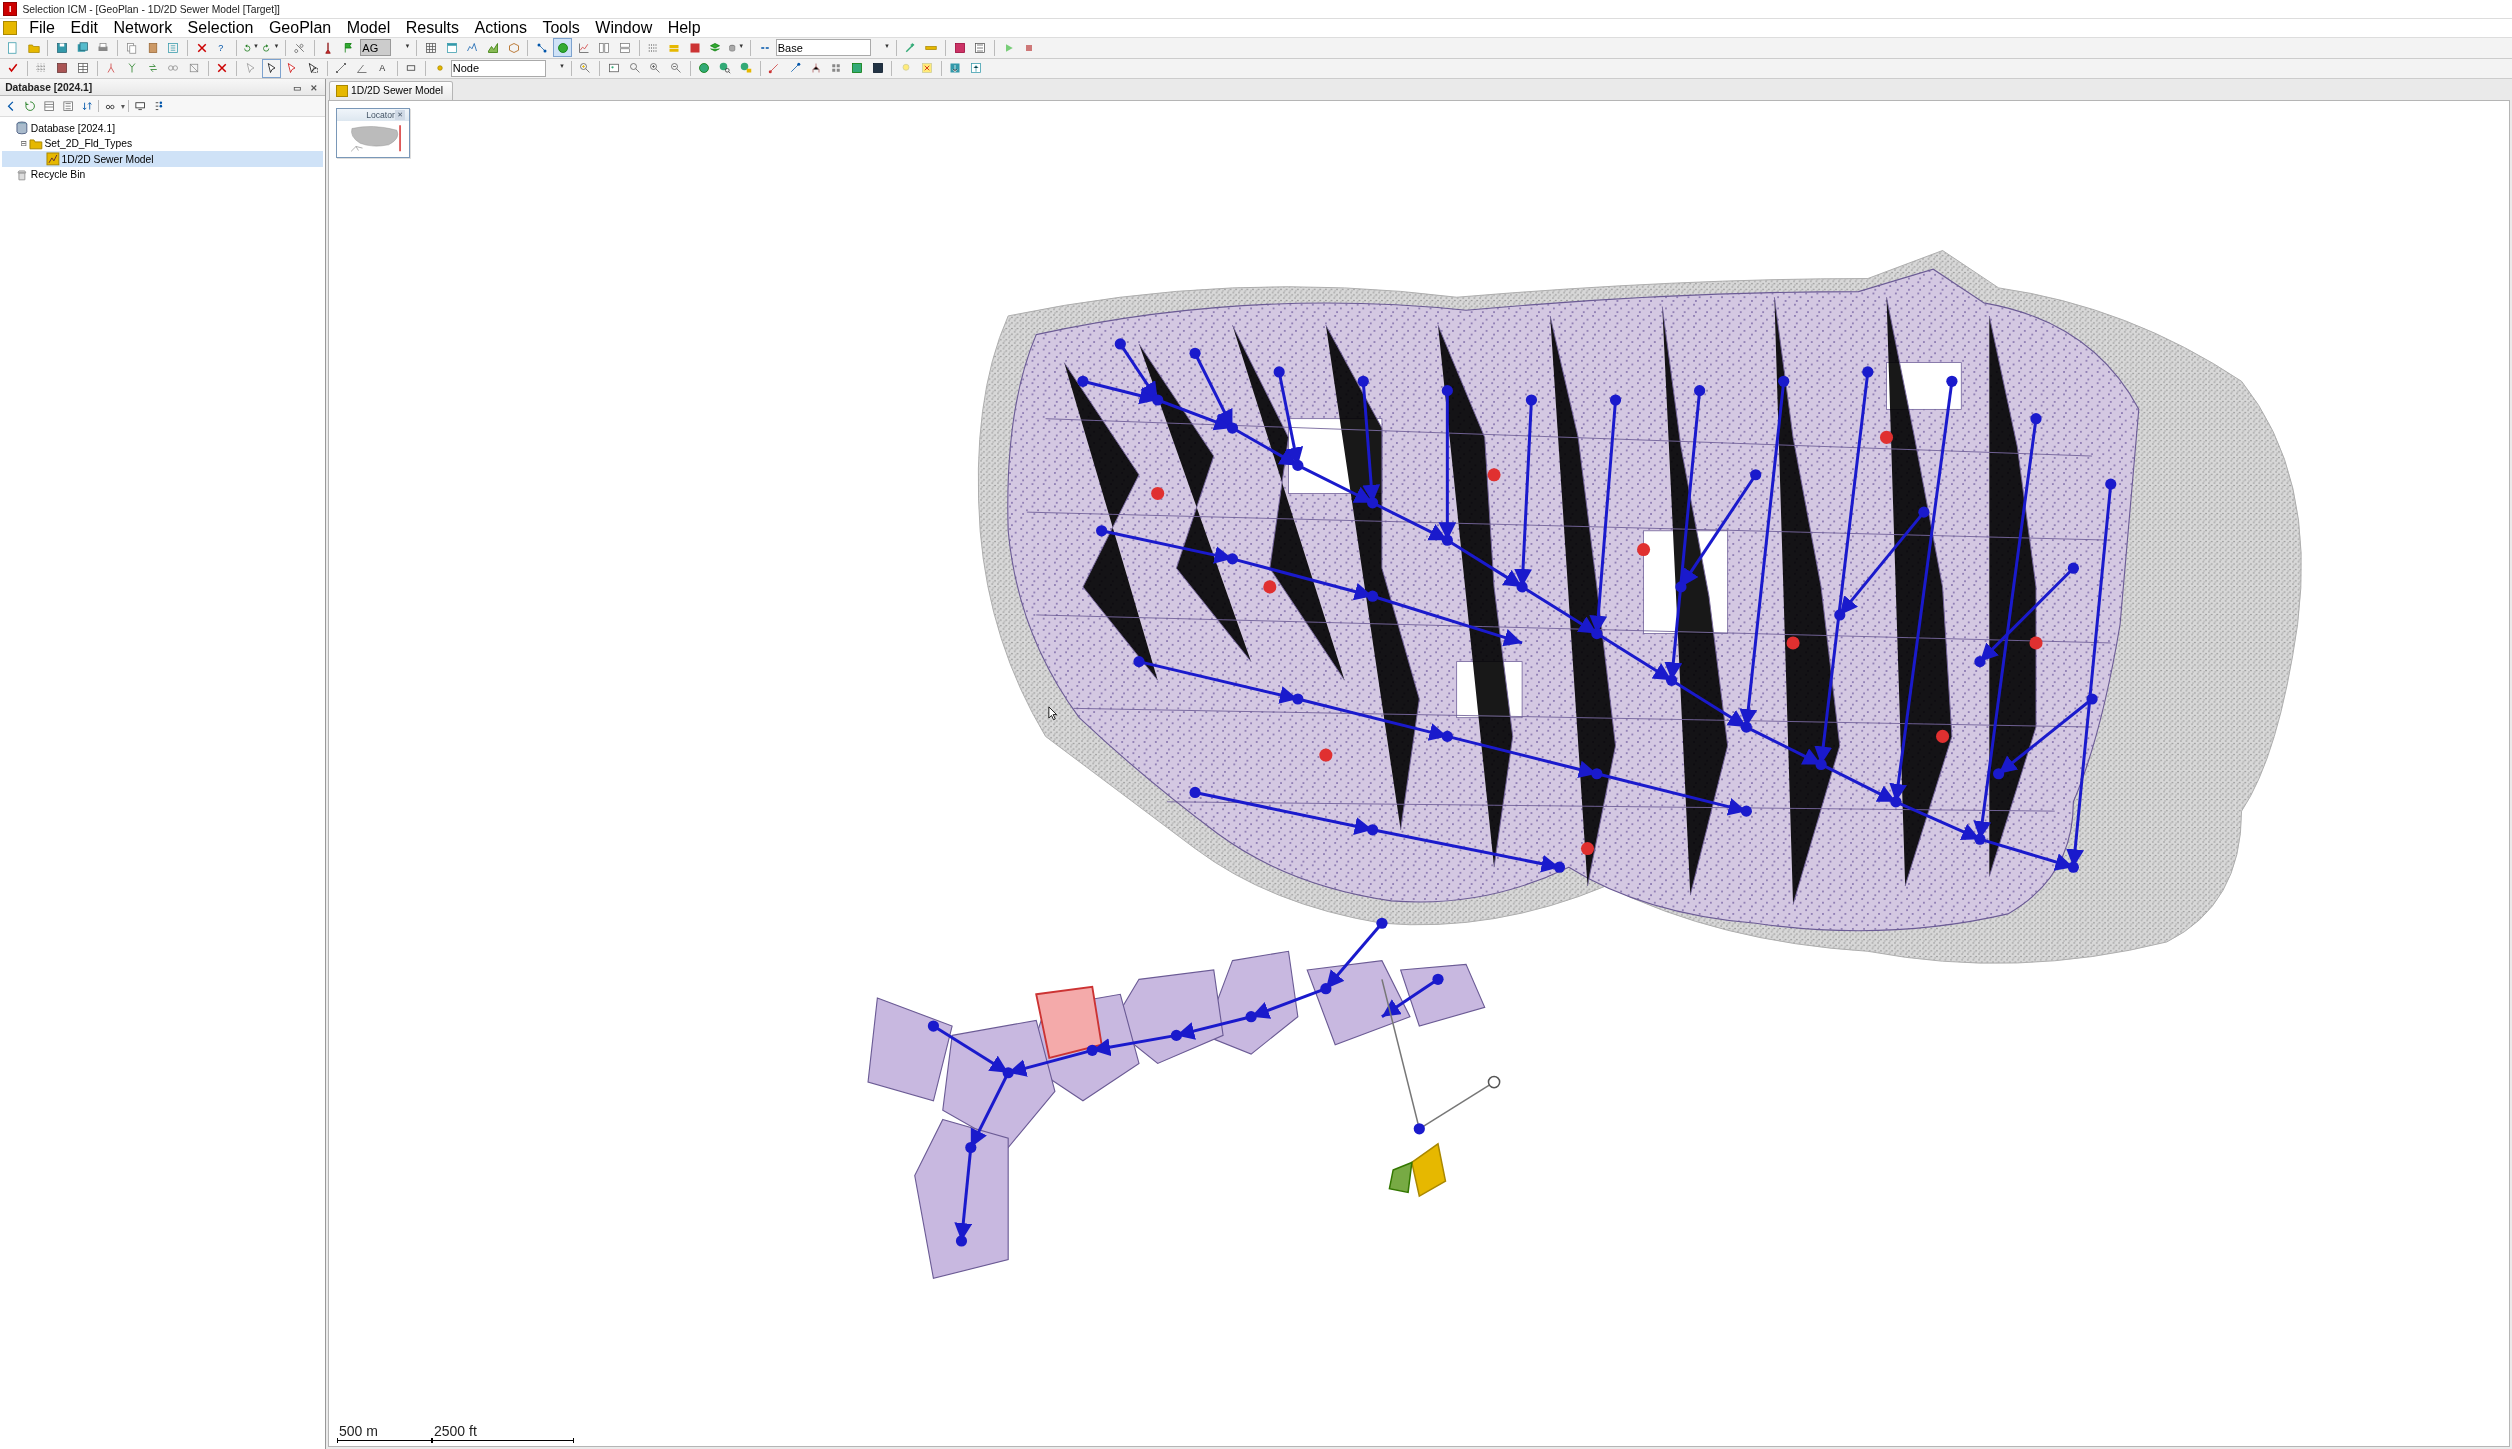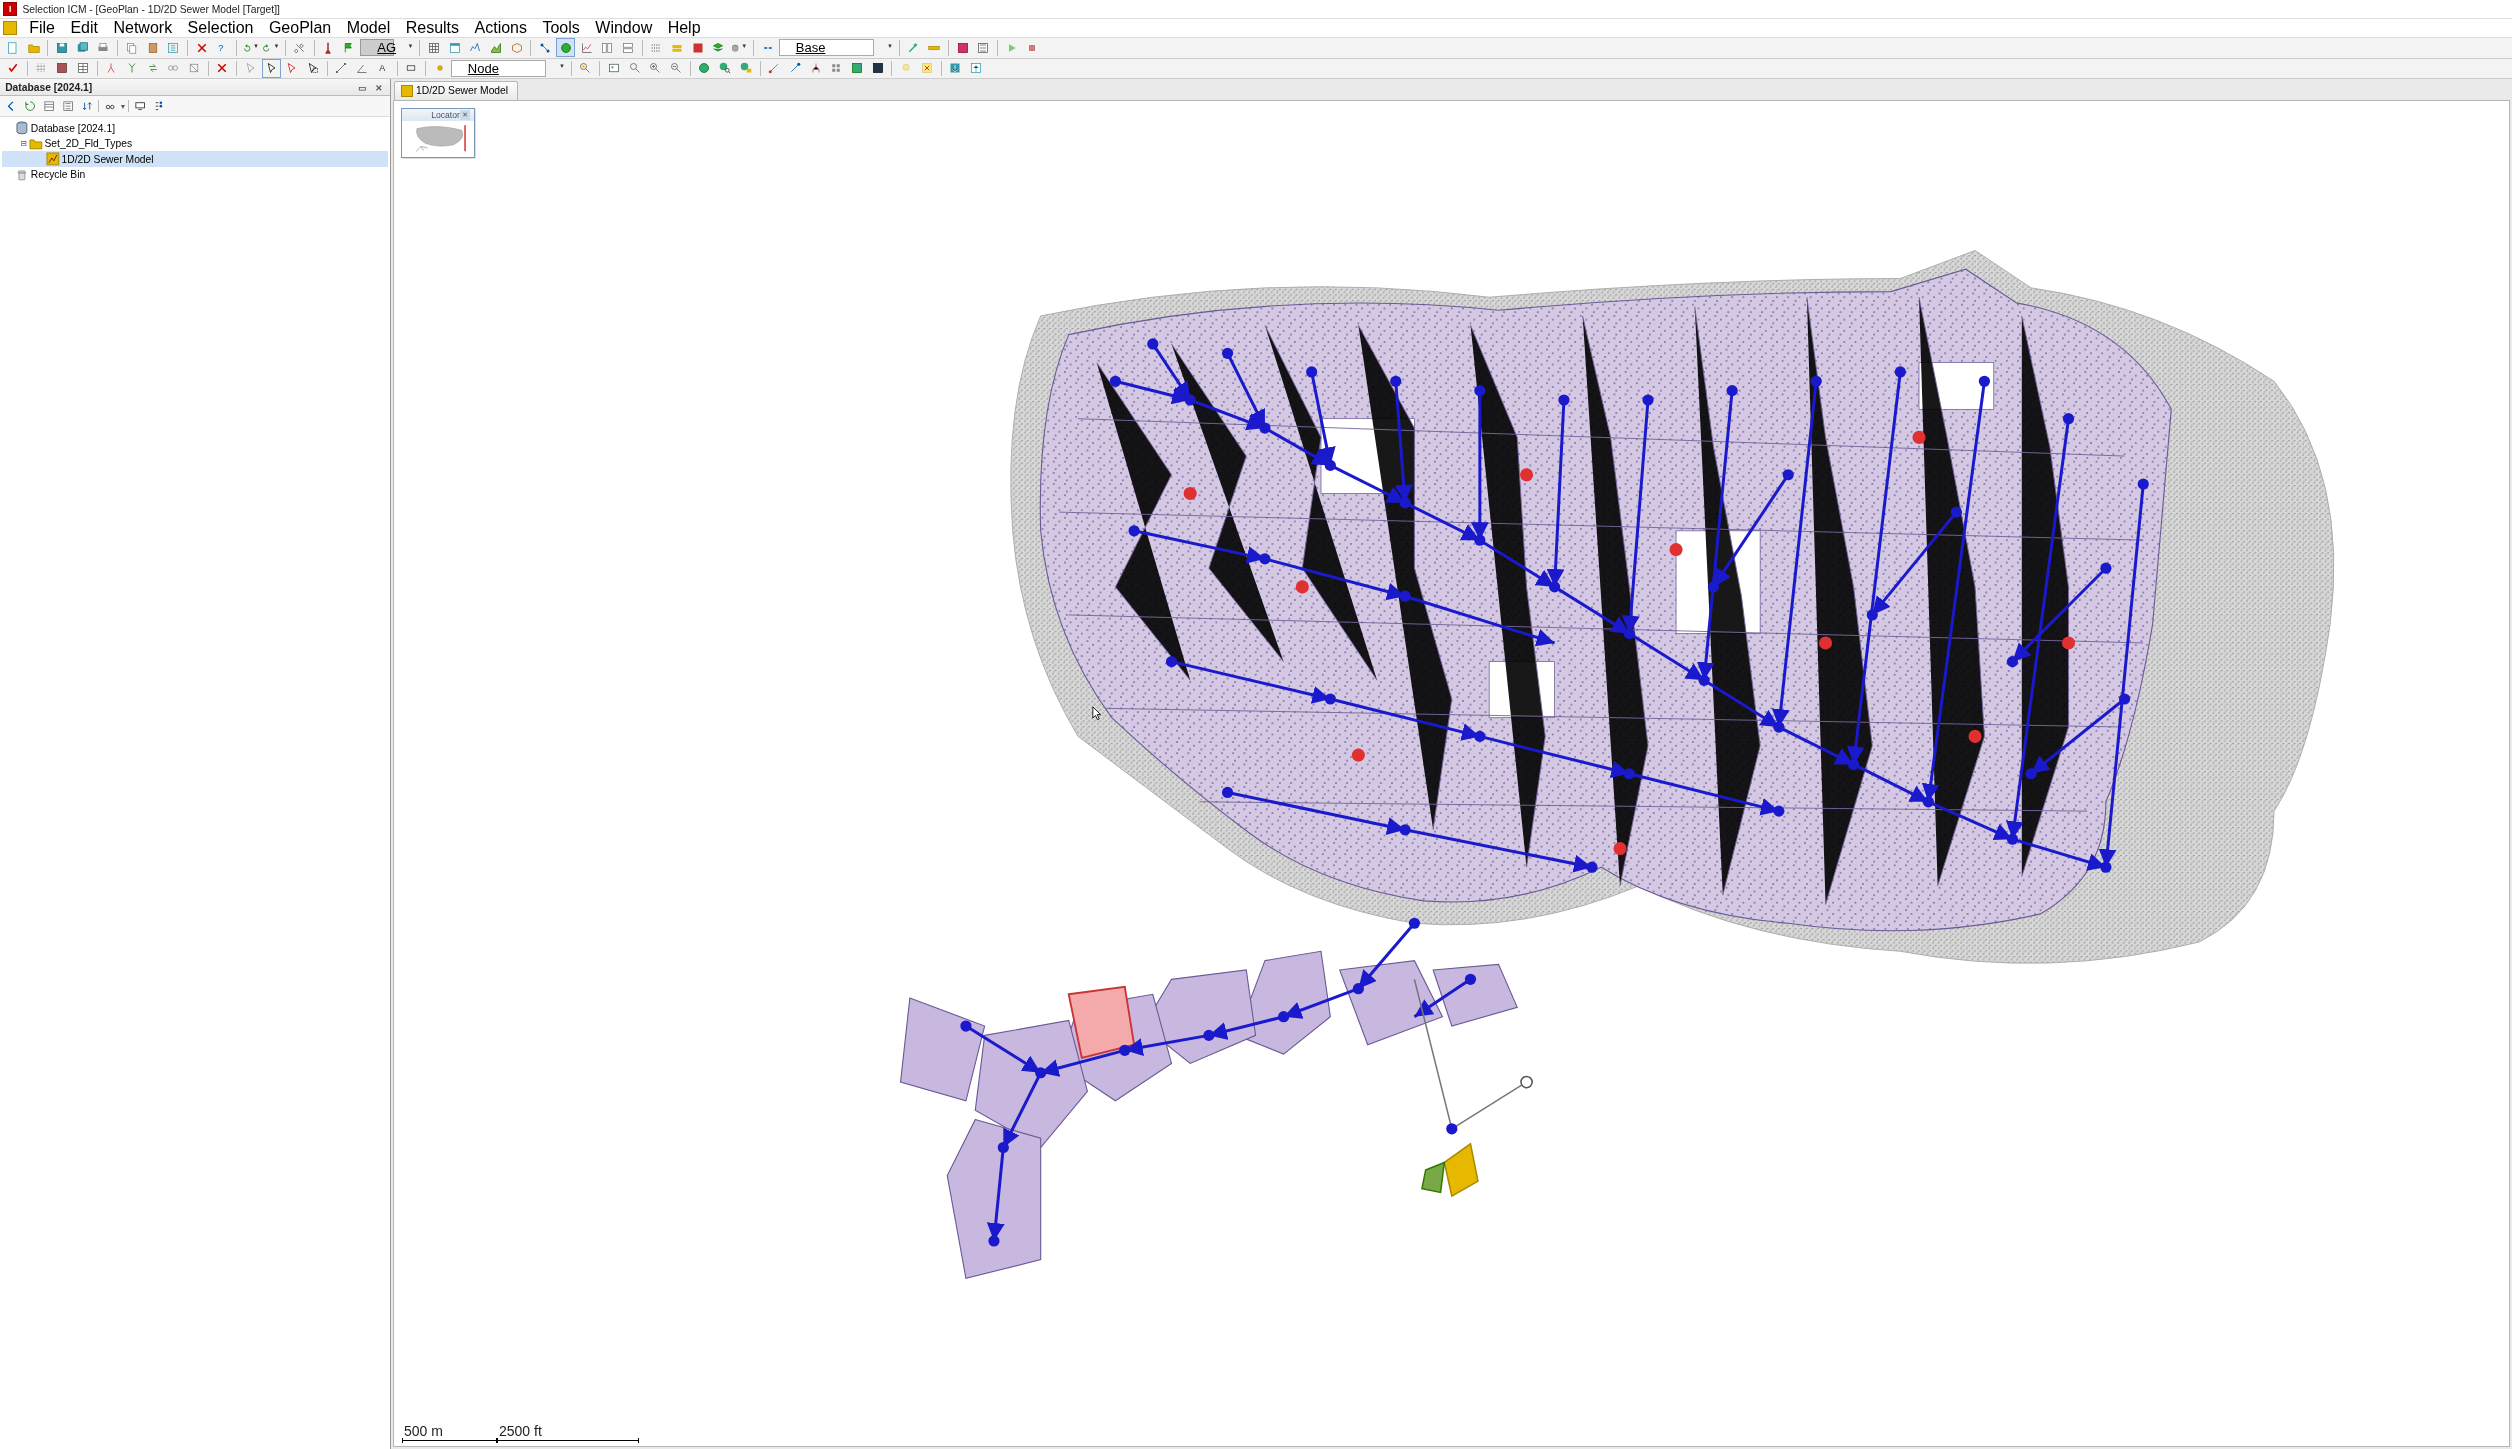--- a/index.html
+++ b/index.html
@@ -35,29 +35,29 @@
     .tbtn {
       width: 19px; height: 19px; display: inline-flex; align-items: center; justify-content: center;
       background: #f3f3f3; border: 0.9px solid transparent; cursor: default;
     }
     .tbtn.active { border-color: #7da2ce; background: #cfe2f7; }
     .tbtn svg { width: 12px; height: 12px; }
     .tsep { width: 0.9px; height: 15.5px; background: #bbb; margin: 0 2.6px; }
     .tdrop { padding-right: 8.6px; position: relative; }
     .tdrop::after { content: "▾"; position: absolute; right: 1.7px; top: 2.6px; font-size: 6.9px; color: #333; }
     .ttext {
-      height: 17px; font-size: 13px; border: 0.9px solid #aaa; background: #fff;
-      padding: 0 16px; display: inline-flex; align-items: center; text-decoration: underline;
+      height: 17px; font-size: 11px; border: 0.9px solid #aaa; background: #fff;
+      padding: 0 1px; display: inline-flex; align-items: center;
     }
 
     
     .workspace { display: flex; height: calc(100% - 19px - 19px - 20.6px - 20.6px); }
 
     .left-pane {
-      width: 391px; min-width: 172px; border-right: 0.9px solid #999;
+      width: 326px; min-width: 172px; border-right: 0.9px solid #999;
       display: flex; flex-direction: column; background: #fff;
     }
     .panel-header {
       display: flex; align-items: center; justify-content: space-between;
       padding: 2.6px 5.2px; background: linear-gradient(#f7f7f7,#e8e8e8);
       border-bottom: 0.9px solid #bbb; font-size: 10.3px; font-weight: bold; color: #222;
     }
     .panel-header .ctrls span {
       display: inline-block; width: 12px; text-align: center; font-size: 8.6px; color: #555;
       cursor: default; margin-left: 1.7px;

